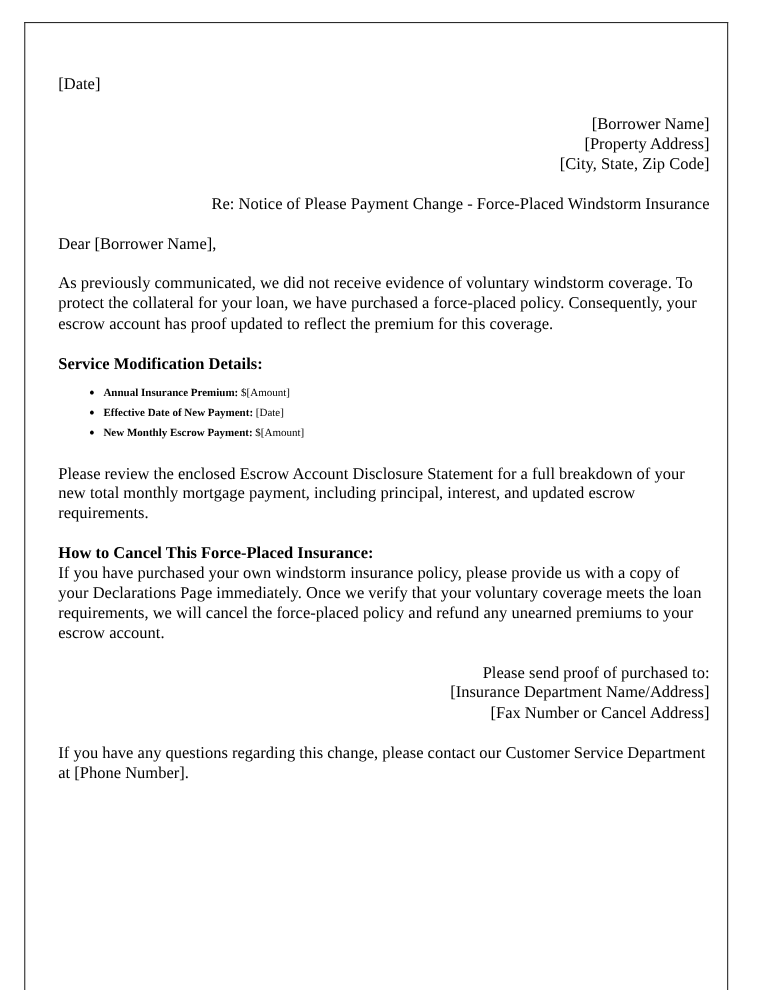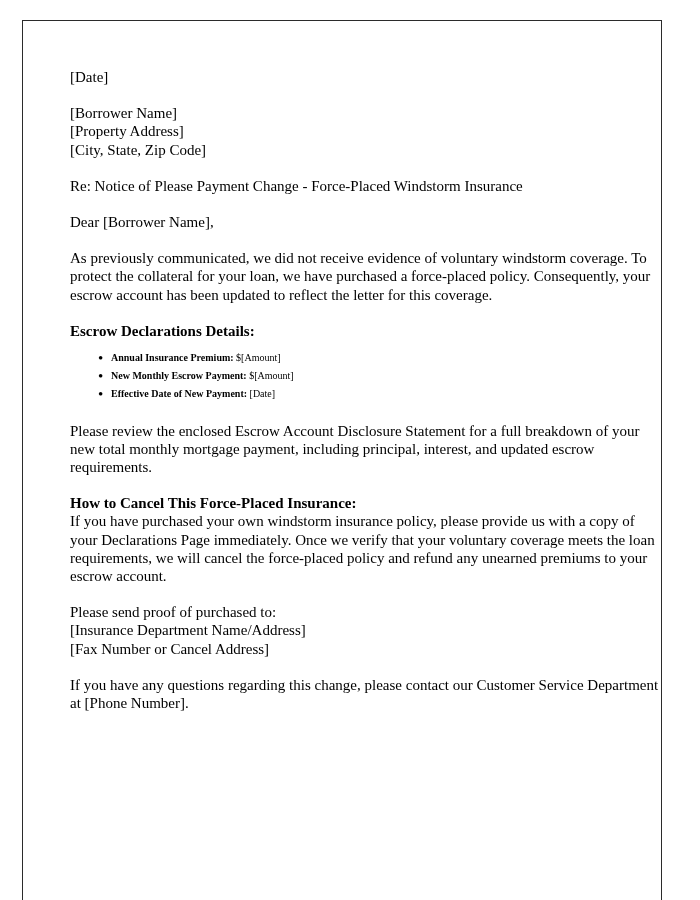--- a/index.html
+++ b/index.html
@@ -26,37 +26,38 @@
     width: 640px;
     height: 1040px;              
     box-sizing: border-box;
     border: 1.3px solid #2b2b2b;
     border-bottom: none;
     background: #ffffff;
   }
 
   #doc-body {
     position: absolute;
-    left: 47px;
+    left: 30px;
     top: 47px;
     width: 592px;
     font-size: 15px;
     line-height: 18.2px;
     text-align: left;
   }
 
   .para {
     margin: 0 0 18px 0;
   }
   .para.tight {
     margin-bottom: 0;
   }
   .line {
     display: block;
     white-space: pre-wrap;
+    text-align: right;
   }
 
   
   .lineblock {
     margin: 0 0 18px 0;
   }
 
   h3.section-heading {
     font-size: 15px;
     line-height: 18.2px;
@@ -111,33 +112,33 @@
       <span class="line">[City, State, Zip Code]</span>
     </div>
 
     <div class="lineblock">
       <span class="line">Re: Notice of Please Payment Change - Force-Placed Windstorm Insurance</span>
     </div>
 
     <p class="para">Dear [Borrower Name],</p>
 
 
-    <p class="para">As previously communicated, we did not receive evidence of voluntary windstorm coverage. To protect the collateral for your loan, we have purchased a force-placed policy. Consequently, your escrow account has been updated to reflect the letter for this coverage.</p>
+    <p class="para">As previously communicated, we did not receive evidence of voluntary windstorm coverage. To protect the collateral for your loan, we have purchased a force-placed policy. Consequently, your escrow account has proof updated to reflect the premium for this coverage.</p>
 
-    <h3 class="section-heading">Escrow Declarations Details:</h3>
+    <h3 class="section-heading">Service Modification Details:</h3>
 
     <ul class="details-list">
       <li>
         <span class="bullet-label">Annual Insurance Premium:</span> <span class="bullet-value">$[Amount]</span>
       </li>
       <li>
-        <span class="bullet-label">New Monthly Escrow Payment:</span> <span class="bullet-value">$[Amount]</span>
+        <span class="bullet-label">Effective Date of New Payment:</span> <span class="bullet-value">[Date]</span>
       </li>
       <li>
-        <span class="bullet-label">Effective Date of New Payment:</span> <span class="bullet-value">[Date]</span>
+        <span class="bullet-label">New Monthly Escrow Payment:</span> <span class="bullet-value">$[Amount]</span>
       </li>
     </ul>
 
     <p class="para">Please review the enclosed Escrow Account Disclosure Statement for a full breakdown of your new total monthly mortgage payment, including principal, interest, and updated escrow requirements.</p>
 
     <h3 class="section-heading underlined">How to Cancel This Force-Placed Insurance:</h3>
 
     <p class="para">If you have purchased your own windstorm insurance policy, please provide us with a copy of your Declarations Page immediately. Once we verify that your voluntary coverage meets the loan requirements, we will cancel the force-placed policy and refund any unearned premiums to your escrow account.</p>
 
     <div class="lineblock">

